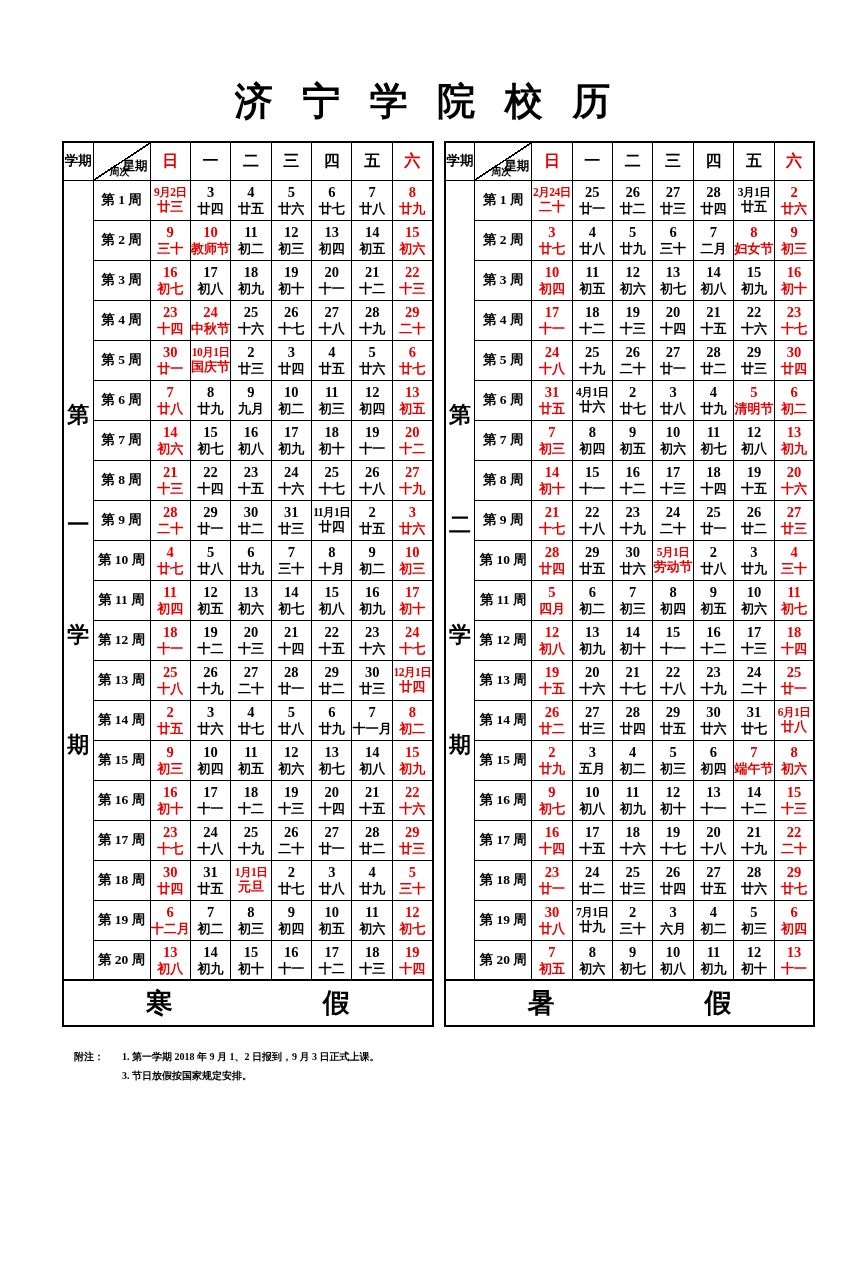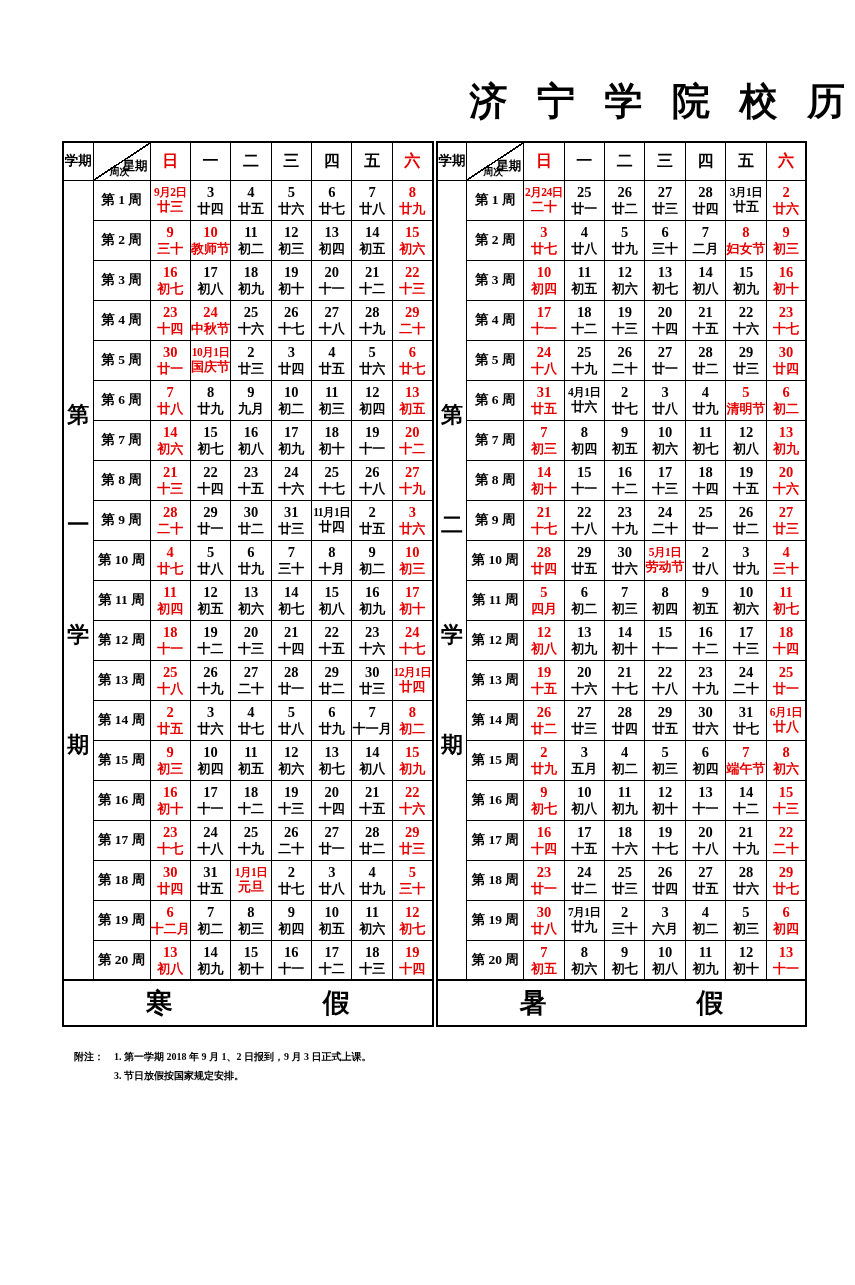--- a/index.html
+++ b/index.html
@@ -7,36 +7,36 @@
     margin: 0; padding: 0;
     width: 855px; height: 1285px;
     background: #ffffff;
     color: #000;
     font-family: "Liberation Serif", serif;
   }
   .page { width: 855px; height: 1285px; overflow: hidden; }
 
   .title {
     margin-top: 76px;
-    text-align: right;
+    text-align: center;
     font-size: 38px;
     font-weight: bold;
     letter-spacing: 10px;
   }
   .subtitle {
     margin-top: 12px;
     text-align: center;
     font-size: 21px;
     font-weight: bold;
     letter-spacing: 1px;
   }
 
   .tables {
     display: flex;
-    gap: 2px;
+    gap: 10px;
     margin: 14px 0 0 62px;
   }
 
   table.cal {
     border-collapse: collapse;
     table-layout: fixed;
     width: 370px;
     border: 2px solid #000;
   }
   col.c-sem  { width: 30px; }
@@ -91,21 +91,21 @@
   }
 
   .notes {
     display: flex;
     margin: 20px 0 0 74px;
     font-size: 10px;
     font-weight: bold;
     line-height: 1.9;
   }
   .notes-label { white-space: nowrap; }
-  .notes-items { margin-left: 10px; }
+  .notes-items { margin-left: 18px; }
   .note-item { white-space: nowrap; }
 </style>
 </head>
 <body>
 
 <div class="page">
   <div class="title">济 宁 学 院 校 历</div>
 
   <div class="tables">
       <table class="cal">

